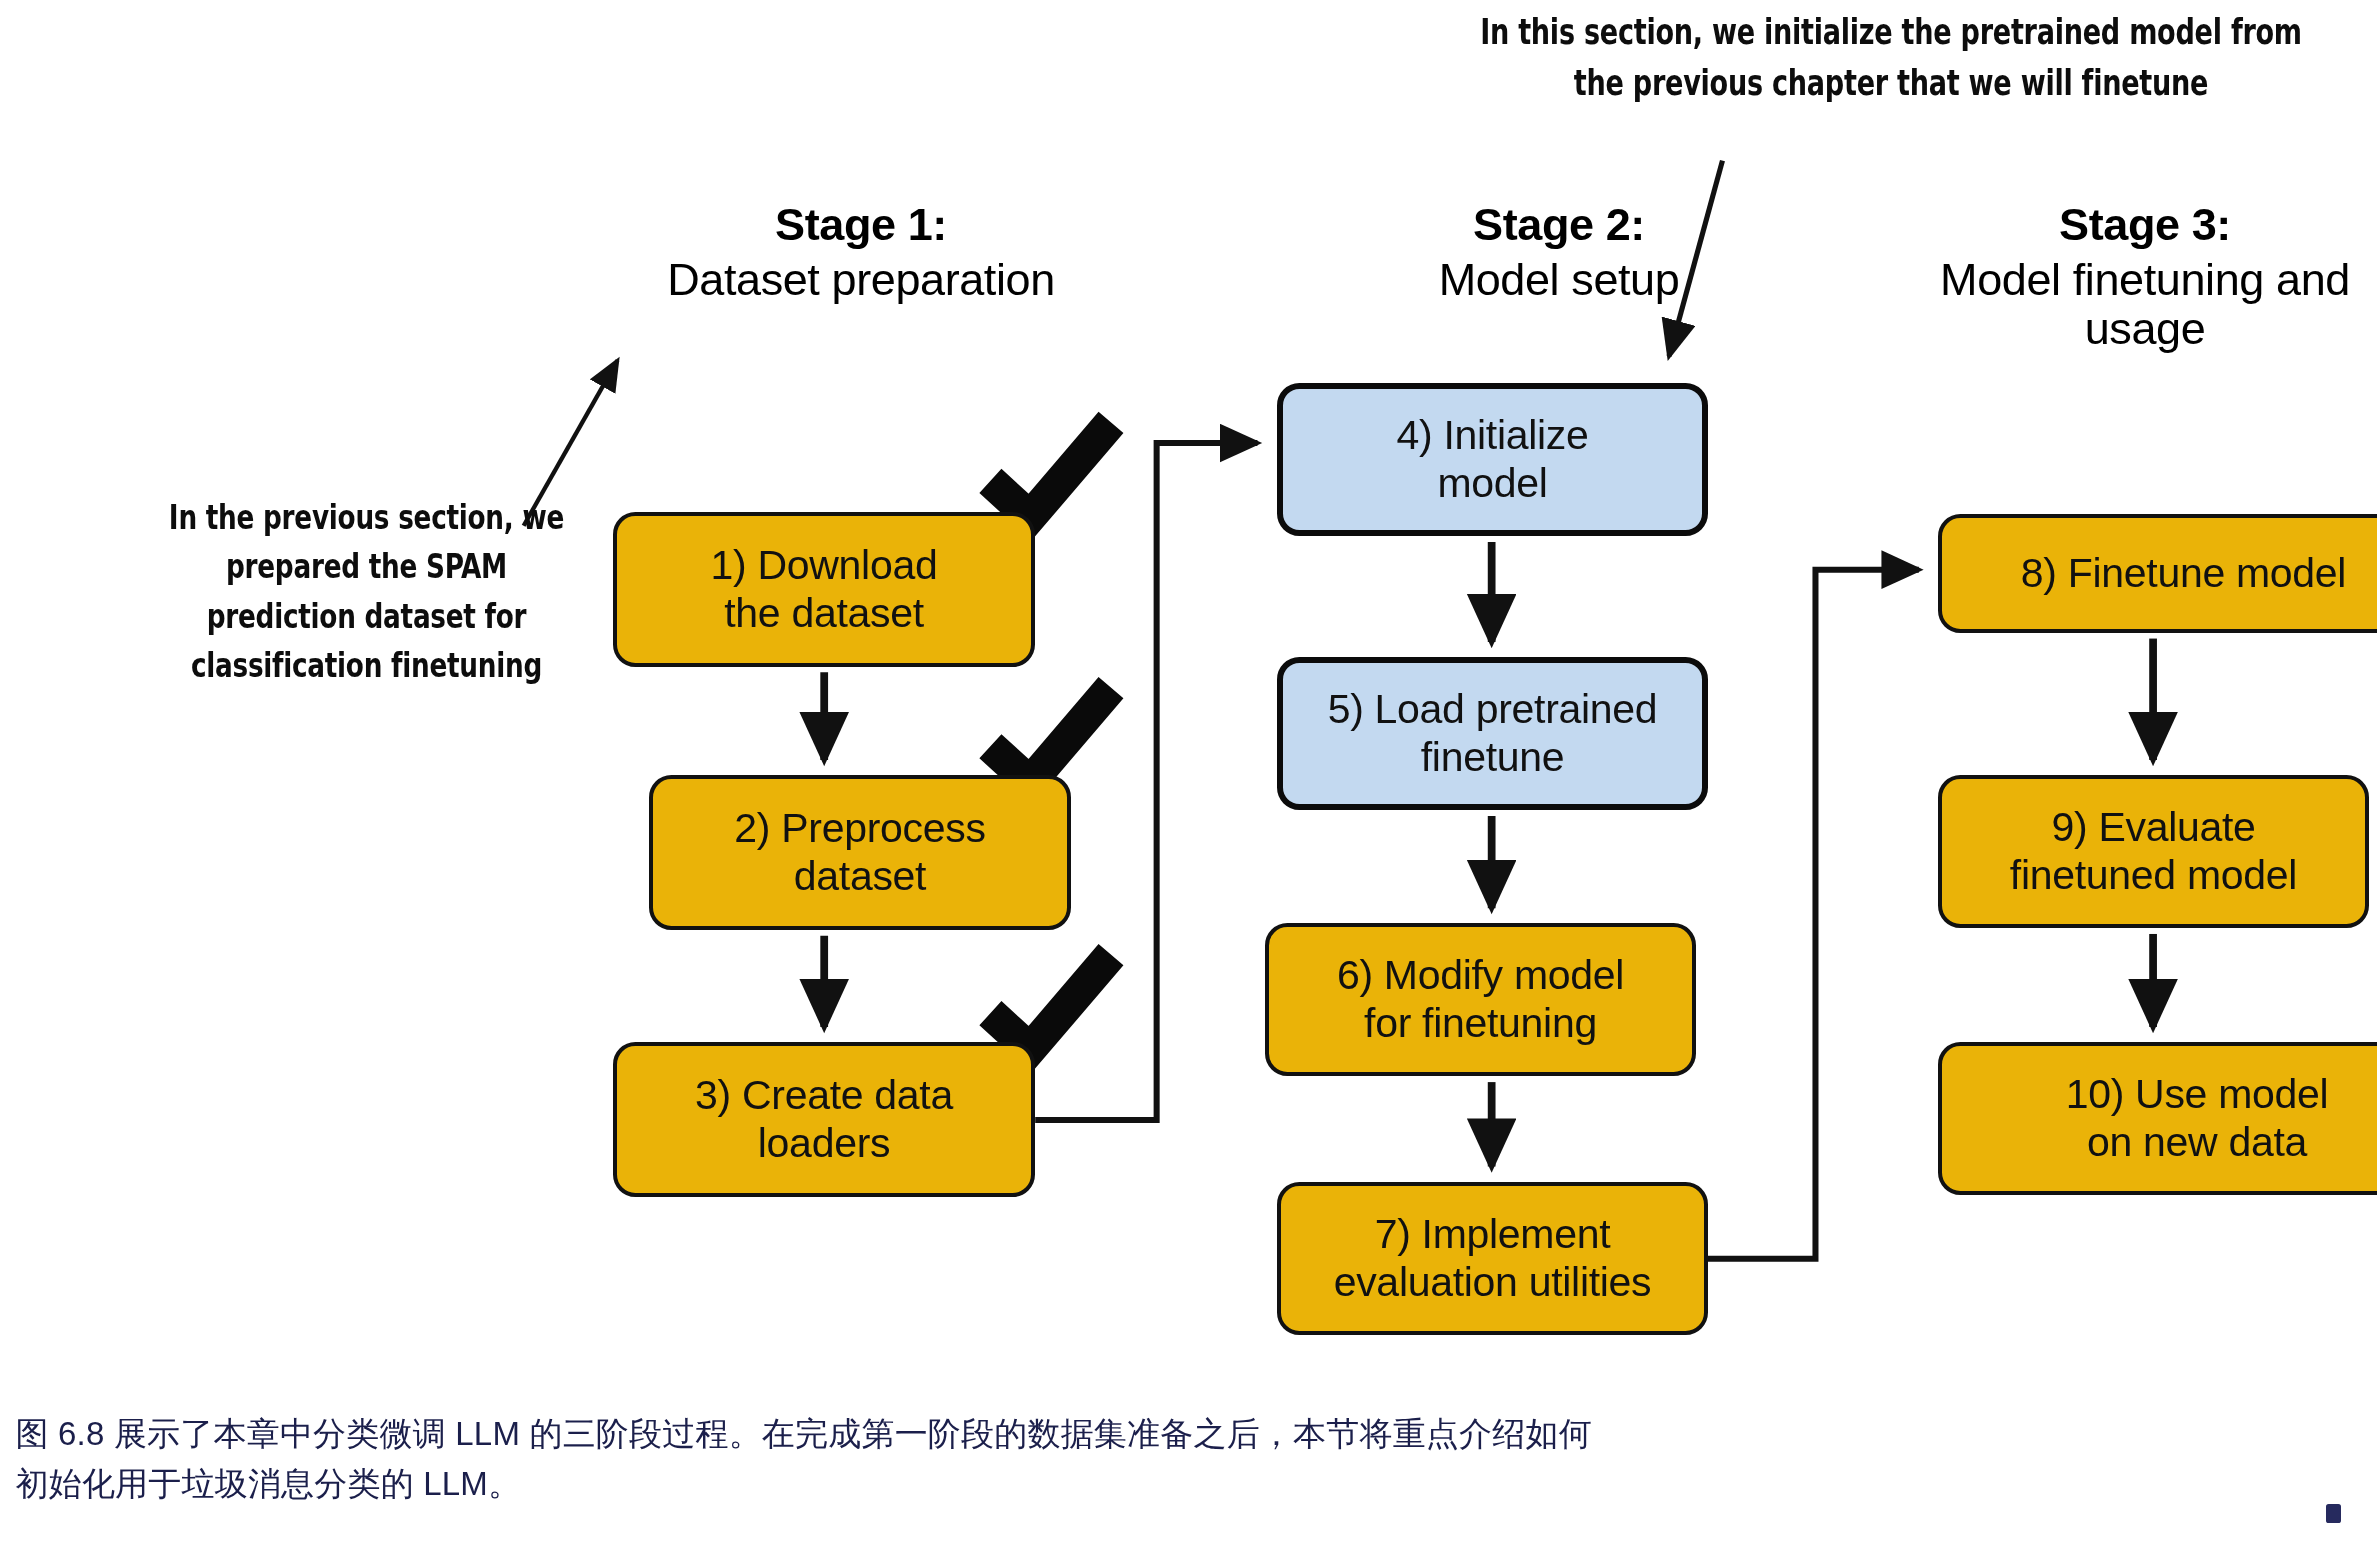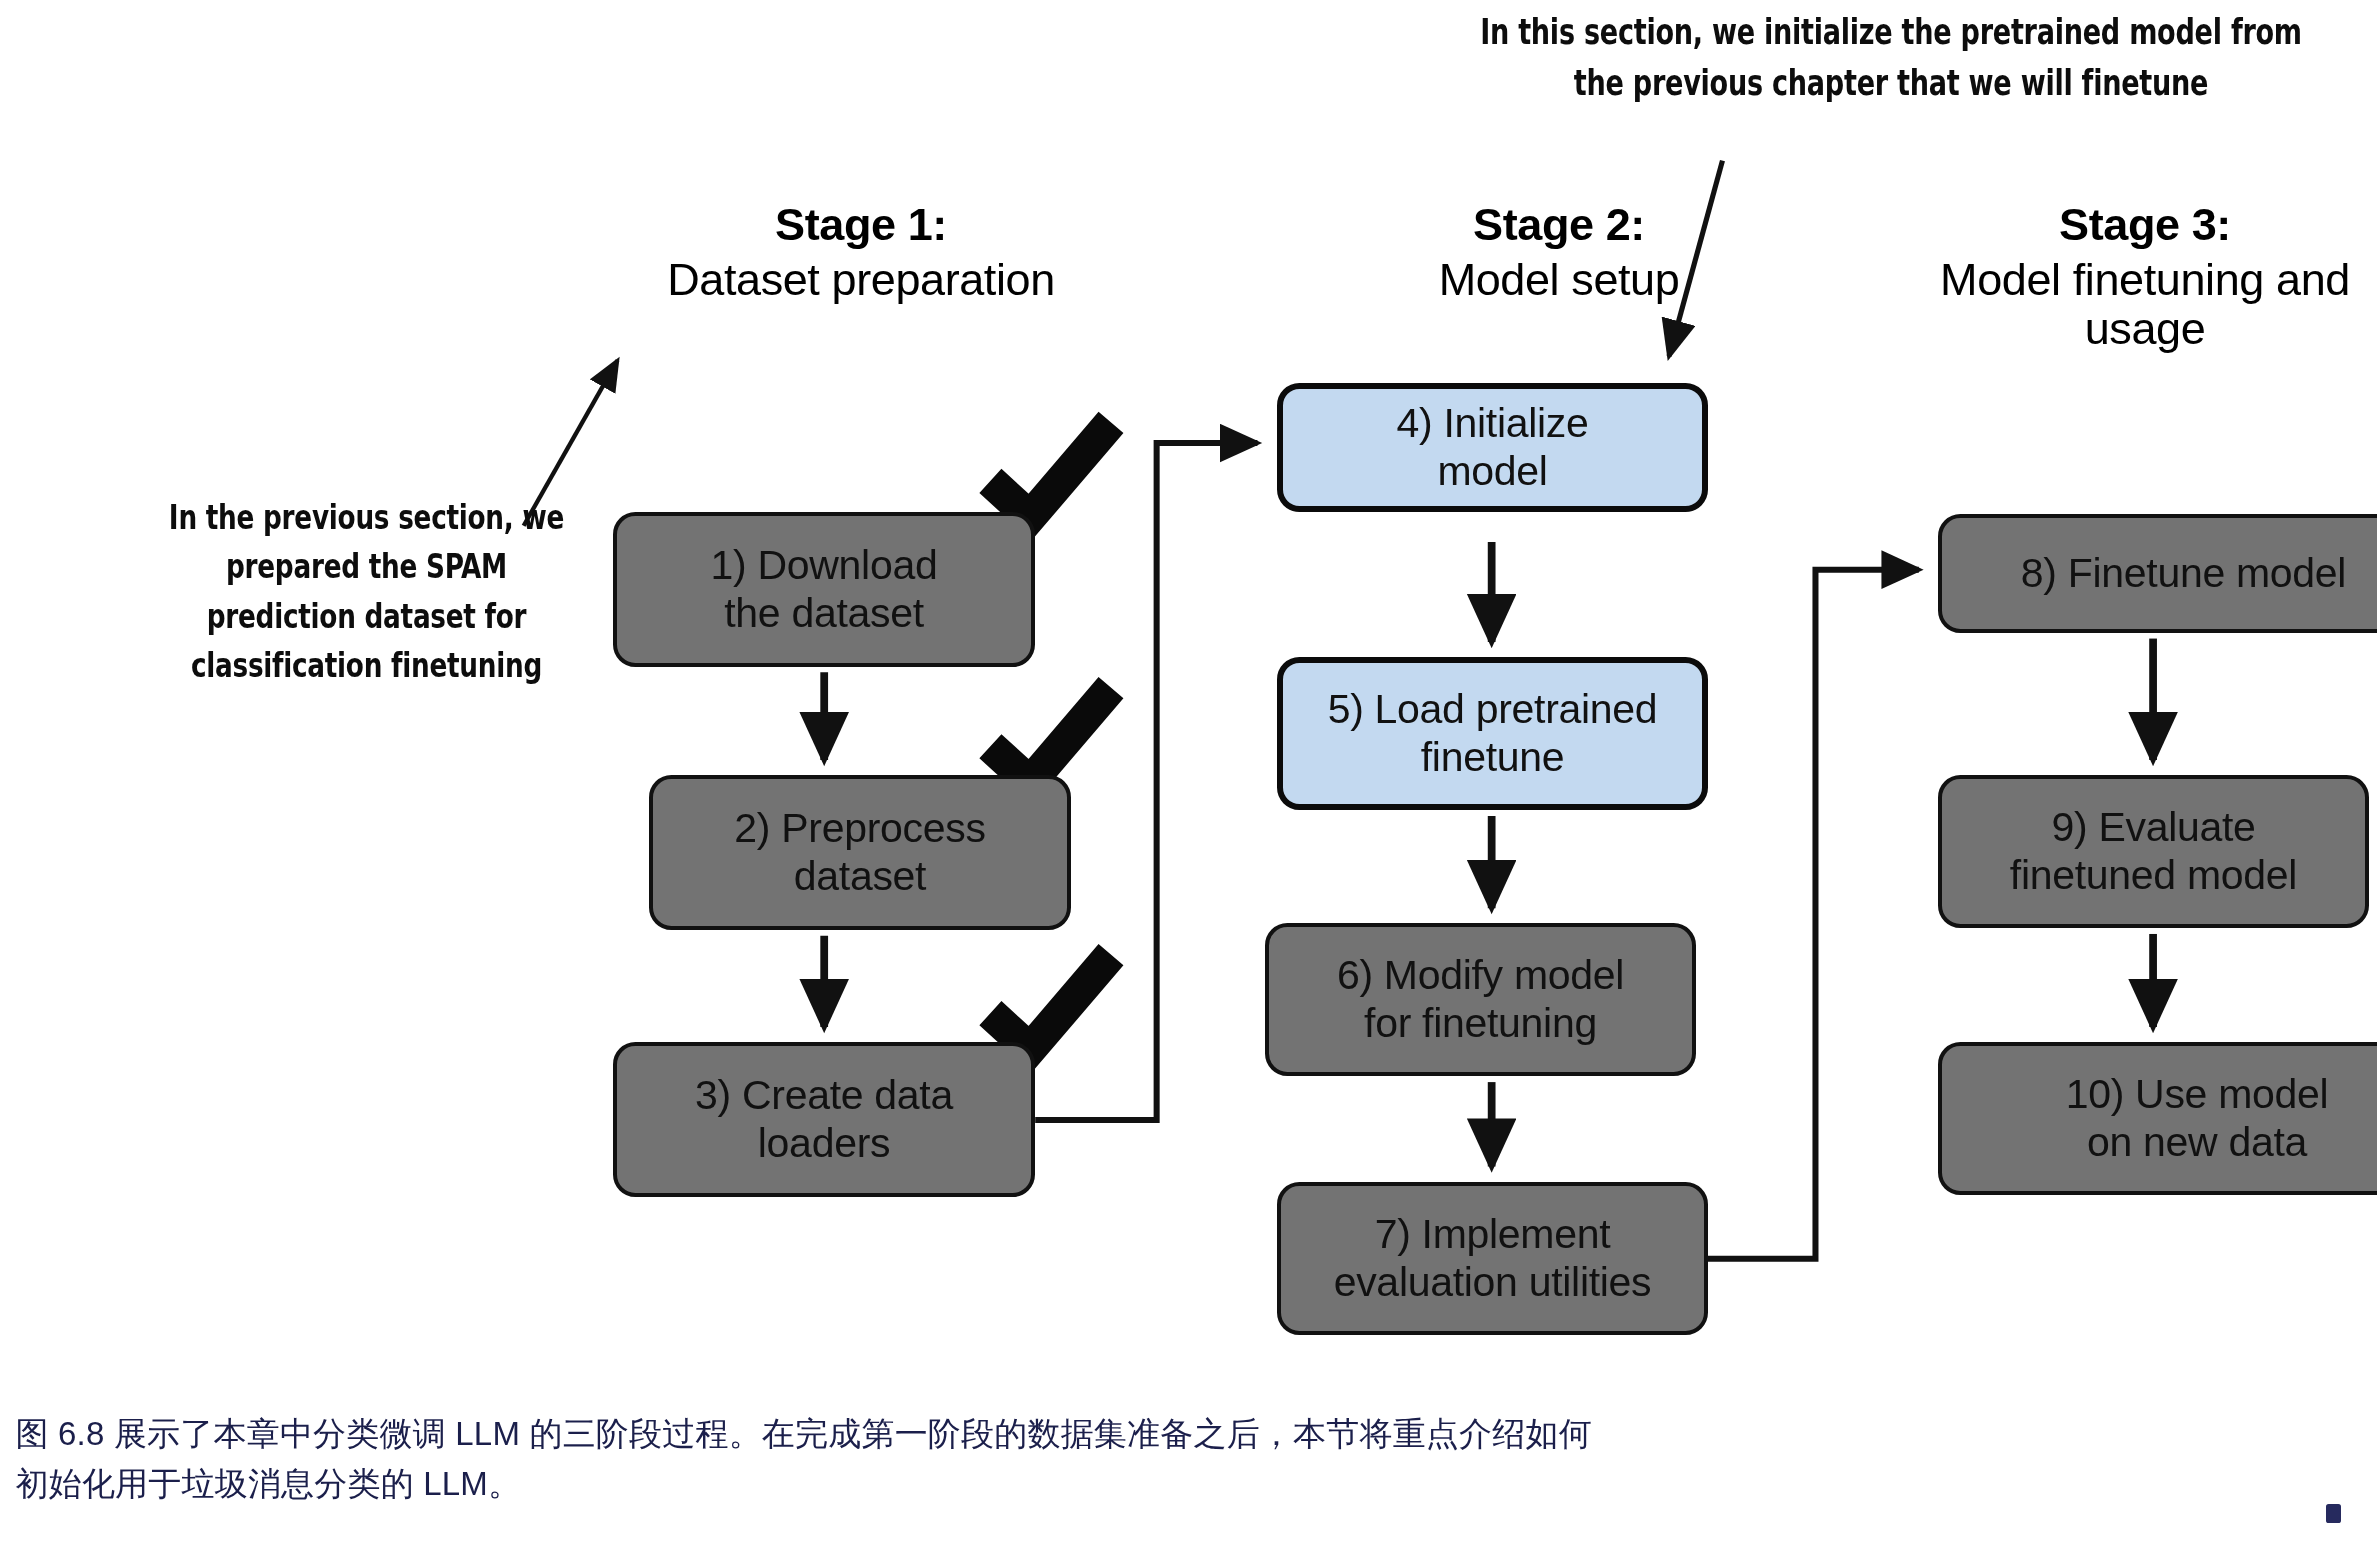--- a/index.html
+++ b/index.html
@@ -73,21 +73,21 @@
   #stage1-head { left: 525px;  top: 200px; width: 672px; }
   #stage2-head { left: 1292px; top: 200px; width: 534px; }
   #stage3-head { left: 1878px; top: 200px; width: 534px; }
 
   
   .fbox {
     position: absolute;
     box-sizing: border-box;
     border: 4.3px solid #111;
     border-radius: 22.4px;
-    background: #737373;
+    background: #eab308;
     display: flex;
     align-items: center;
     justify-content: center;
     text-align: center;
     color: #111;
     font-size: 41px;
     line-height: 1.16;
     letter-spacing: -0.3px;
     padding: 0 8.6px;
   }
@@ -96,21 +96,21 @@
     border-width: 6.9px;
     border-color: #0b0b0b;
   }
   .fbox span { display: block; }
 
   
   #box1 { left: 613px; top: 512px;  width: 422px; height: 155px; }
   #box2 { left: 613px; top: 775px;  width: 422px; height: 155px; margin-left: 36px; }
   #box3 { left: 613px; top: 1042px; width: 422px; height: 155px; }
   
-  #box4 { left: 1277px; top: 383px;  width: 431px; height: 129px; }
+  #box4 { left: 1277px; top: 383px;  width: 431px; height: 153px; }
   #box5 { left: 1277px; top: 657px;  width: 431px; height: 153px; }
   #box6 { left: 1265px; top: 923px; width: 431px; height: 153px; }
   #box7 { left: 1277px; top: 1182px; width: 431px; height: 153px; }
   
   #box8  { left: 1938px; top: 514px;  width: 491px; height: 119px; }
   #box9  { left: 1938px; top: 775px;  width: 431px; height: 153px; }
   #box10 { left: 1938px; top: 1042px; width: 518px; height: 153px; }
 
   
   #lines {

